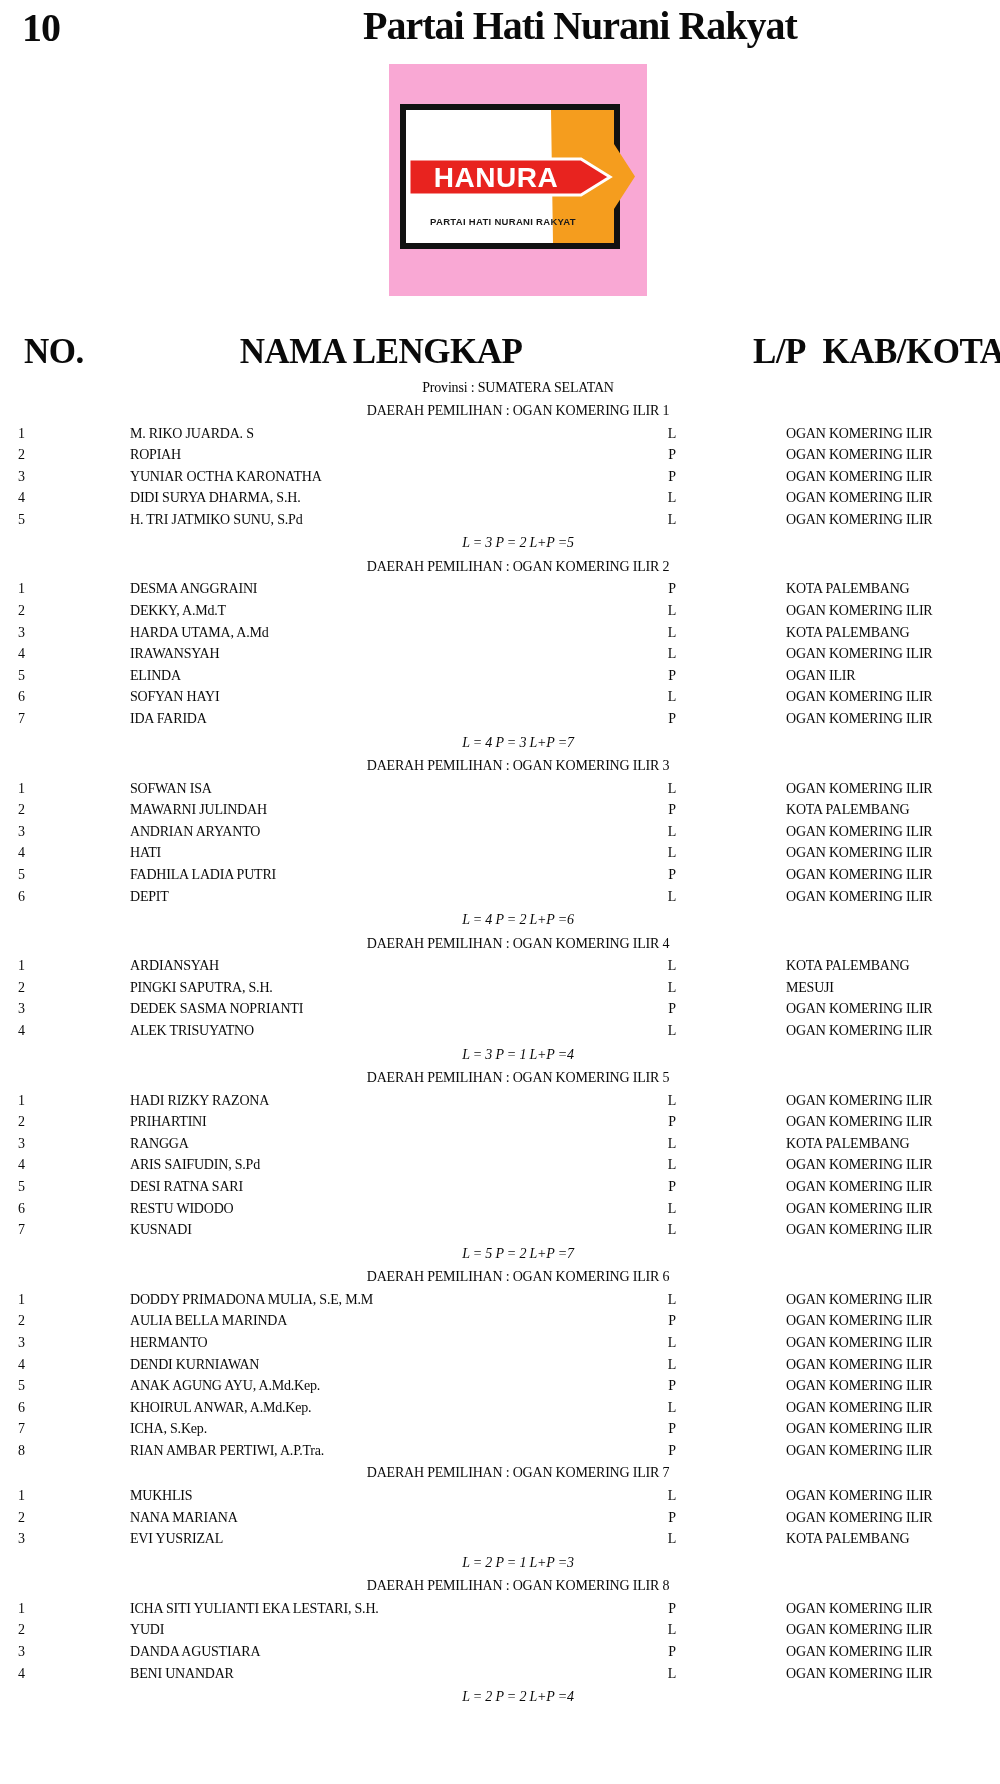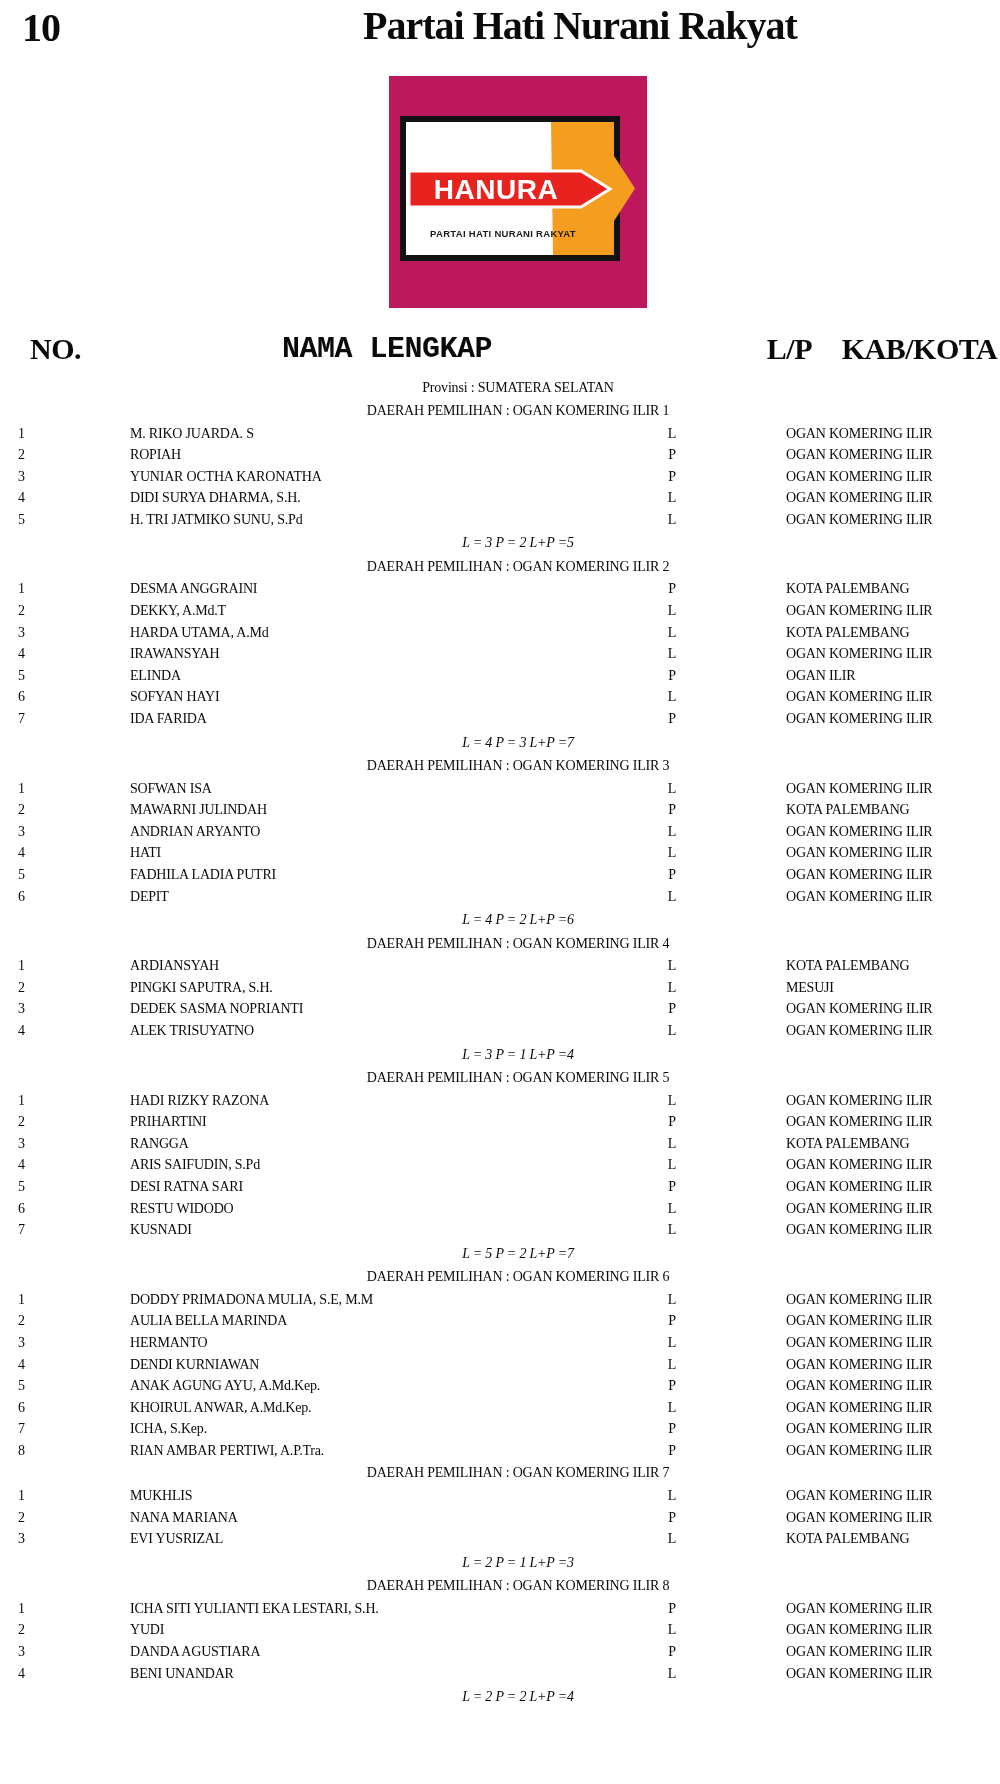--- a/index.html
+++ b/index.html
@@ -20,32 +20,32 @@
     font-size:40px; font-weight:bold; letter-spacing:-1px;
   }
   .doc-title{
     position:absolute; left:160px; top:2px; width:840px;
     text-align:center; font-size:40px; font-weight:bold; letter-spacing:-1px;
     margin:0;
   }
 
   
   .logo-backdrop{
-    position:absolute; left:389px; top:76px;
+    position:absolute; left:389px; top:64px;
     width:258px; height:232px;
-    background:#be185d;
+    background:#f9a8d4;
   }
   .logo-backdrop svg{ position:absolute; left:11px; top:40px; }
 
   
-  .thead{ position:absolute; left:12px; top:332px; width:864px; height:44px;
-          font-weight:bold; font-size:30px; letter-spacing:-0.5px;}
+  .thead{ position:absolute; left:6px; top:332px; width:864px; height:44px;
+          font-weight:bold; font-size:35px; letter-spacing:-0.5px;}
   .thead span{ position:absolute; top:0; white-space:nowrap; }
   .h-no   { left:18px; }
-  .h-name { left:130px; width:490px; text-align:center;font-family:Liberation Mono, monospace; }
+  .h-name { left:130px; width:490px; text-align:center; }
   .h-lp   { left:620px; width:180px; text-align:right; }
   .h-kab  { left:810px; width:195px; text-align:center; }
 
   
   .lines{ position:absolute; left:0; top:376px; width:1000px; font-size:14px; letter-spacing:-0.2px; }
   .center-line{ width:964px; margin-left:36px; text-align:center; white-space:nowrap; }
   .prov-line   { height:23px;  line-height:23px; }
   .sec-title   { height:23.5px; line-height:24px; }
   .sum-line    { height:24.5px; line-height:25px;font-style:italic; }
   .c-row{ position:relative; height:21.6px; line-height:21.6px; white-space:nowrap; }

